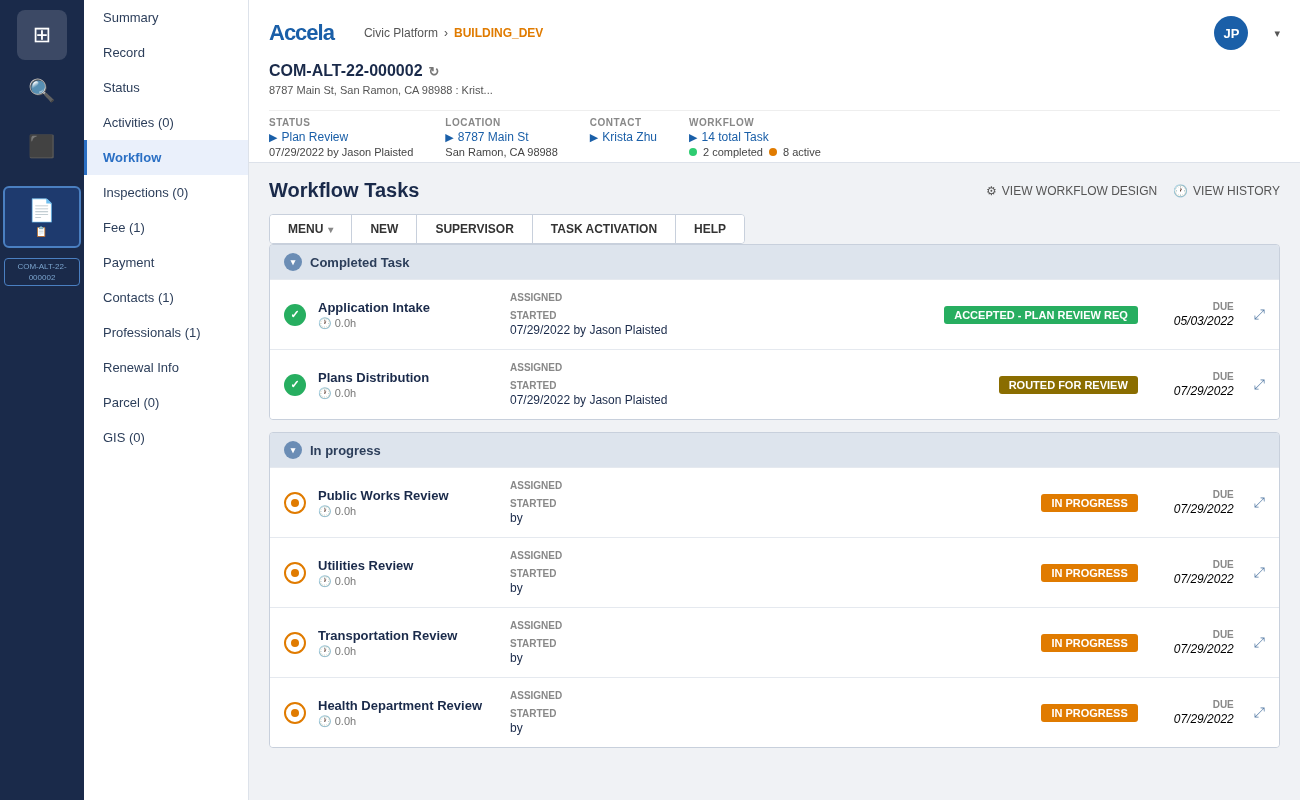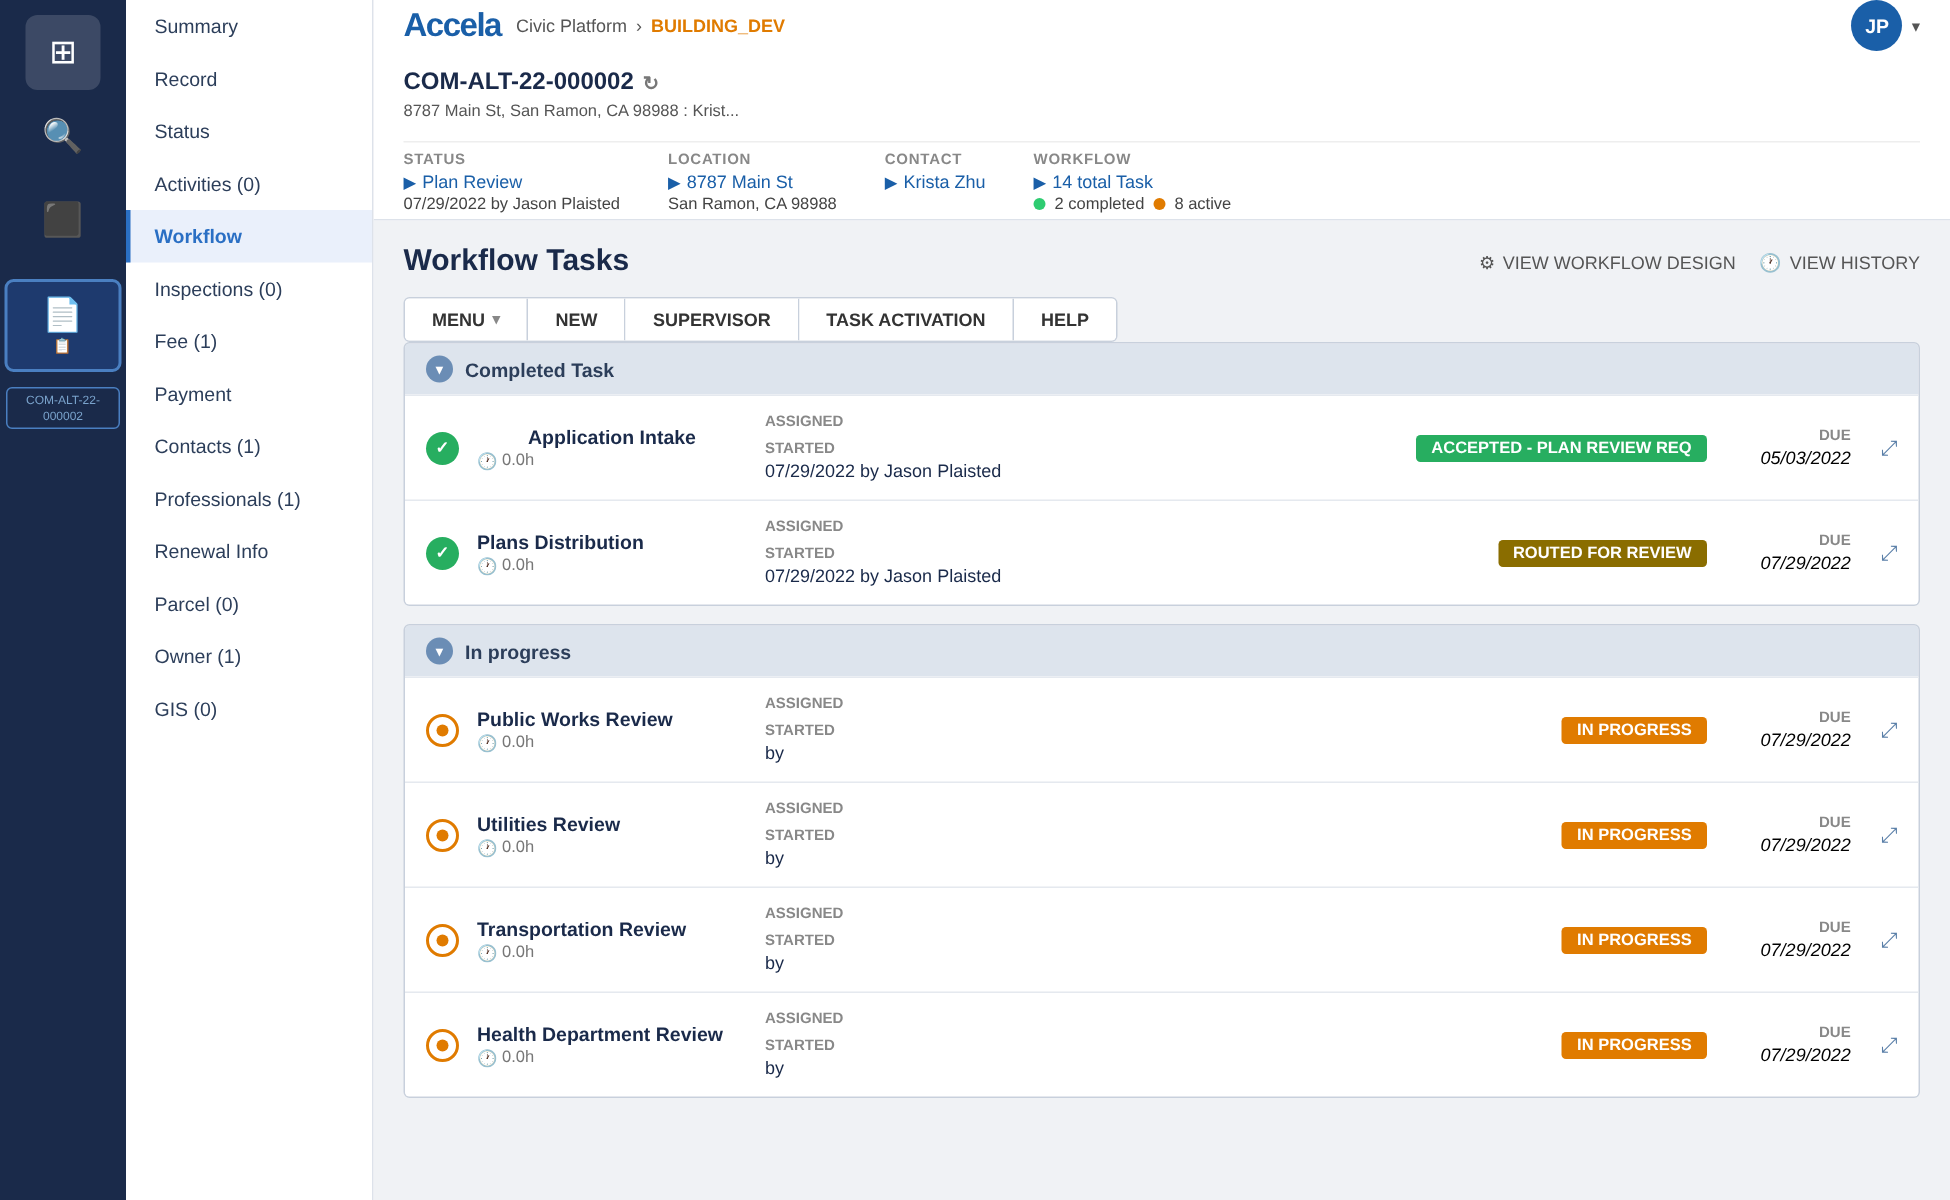--- a/index.html
+++ b/index.html
@@ -97,22 +97,22 @@
 
     
     .topbar {
       background: #fff;
       border-bottom: 1px solid #dde2ea;
       padding: 0 20px;
     }
     .topbar-top {
       display: flex;
       align-items: center;
-      padding: 0 0 4px;
-      gap: 2px;
+      padding: 16px 0 4px;
+      gap: 22px;
     }
     .logo { height: 32px; display: flex; align-items: center; }
     .logo-text { font-size: 22px; font-weight: bold; color: #1a5fa8; letter-spacing: -1px; }
     .breadcrumb { display: flex; align-items: center; gap: 6px; font-size: 12px; color: #555; margin-left: 8px; }
     .breadcrumb-active { color: #e07b00; font-weight: bold; font-size: 12px; }
     .topbar-avatar {
       margin-left: auto;
       width: 34px; height: 34px;
       background: #1a5fa8;
       border-radius: 50%;
@@ -325,21 +325,20 @@
     <div class="sidebar-item">Status</div>
     <div class="sidebar-item">Activities (0)</div>
     <div class="sidebar-item active">Workflow</div>
     <div class="sidebar-item">Inspections (0)</div>
     <div class="sidebar-item">Fee (1)</div>
     <div class="sidebar-item">Payment</div>
     <div class="sidebar-item">Contacts (1)</div>
     <div class="sidebar-item">Professionals (1)</div>
     <div class="sidebar-item">Renewal Info</div>
     <div class="sidebar-item">Parcel (0)</div>
-    <div class="sidebar-item">Owner (1)</div>
     <div class="sidebar-item">GIS (0)</div>
   </div>
 
 <div class="main">
 
   <div class="topbar">
     <div class="topbar-top">
       <div class="logo">
         <span class="logo-text">Accela</span>
       </div>
@@ -439,21 +438,21 @@
 
     <div id="sections-container">
         <div class="section-group">
           <div class="section-header">
     <div class="section-chevron">▾</div>
     <span>Completed Task</span>
   </div>
           <div class="task-row">
       <div class="task-status-dot dot-green">✓</div>
       <div style="flex:0 0 180px;">
-        <div class="task-name" style="cursor:pointer;text-align:center;">Application Intake</div>
+        <div class="task-name" style="cursor:pointer;">Application Intake</div>
         <div class="task-time">
           <span style="font-size:11px;">🕐</span>
           <span>0.0h</span>
         </div>
       </div>
       <div class="task-assigned">
         <span class="task-assigned-label">ASSIGNED</span>
         <span class="task-assigned-value"></span>
         <span class="task-assigned-label" style="margin-top:3px;">STARTED</span>
         <span class="task-assigned-value">07/29/2022 by Jason Plaisted</span>

